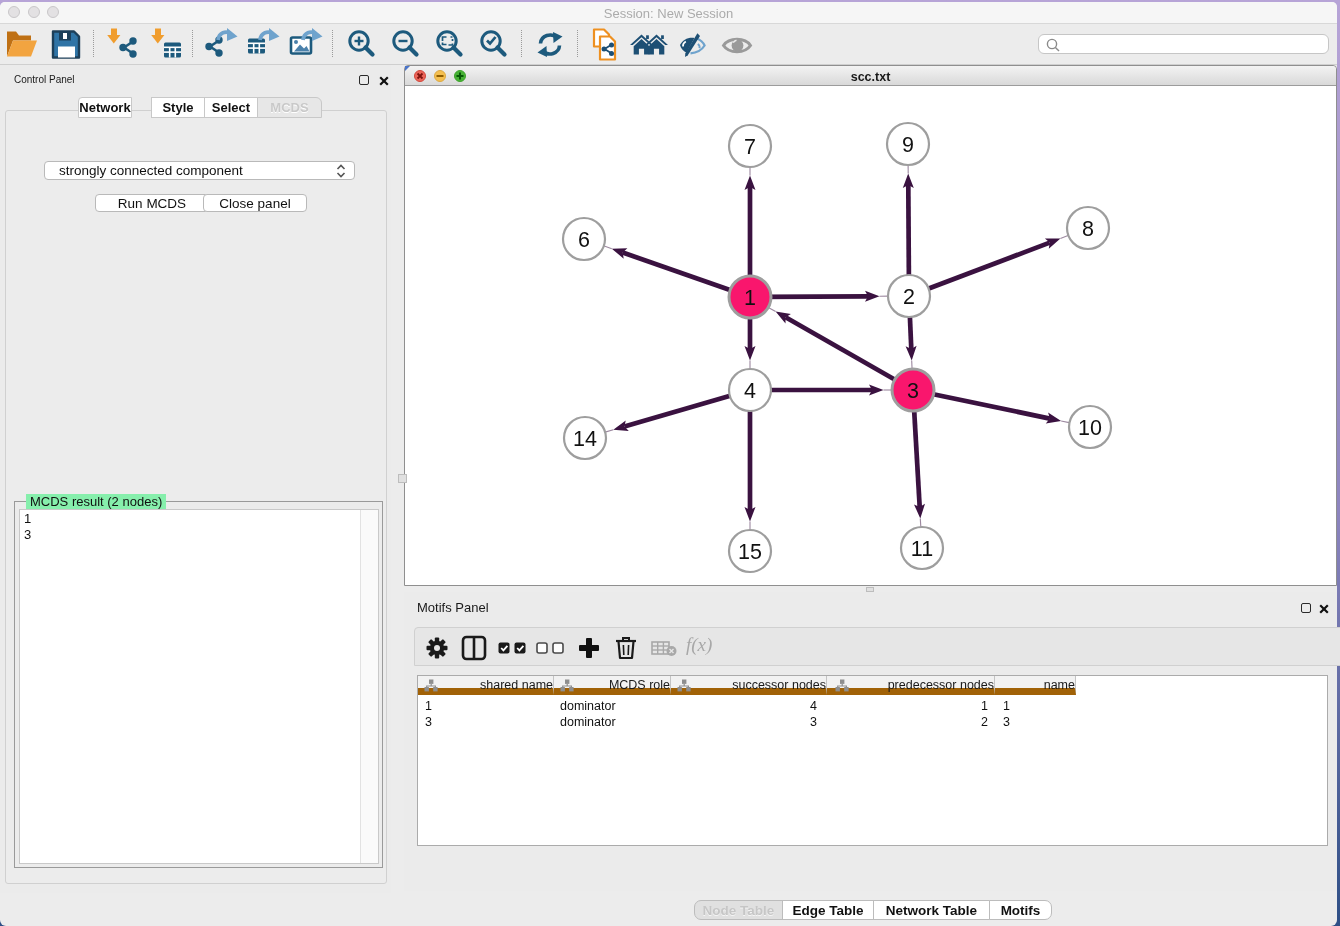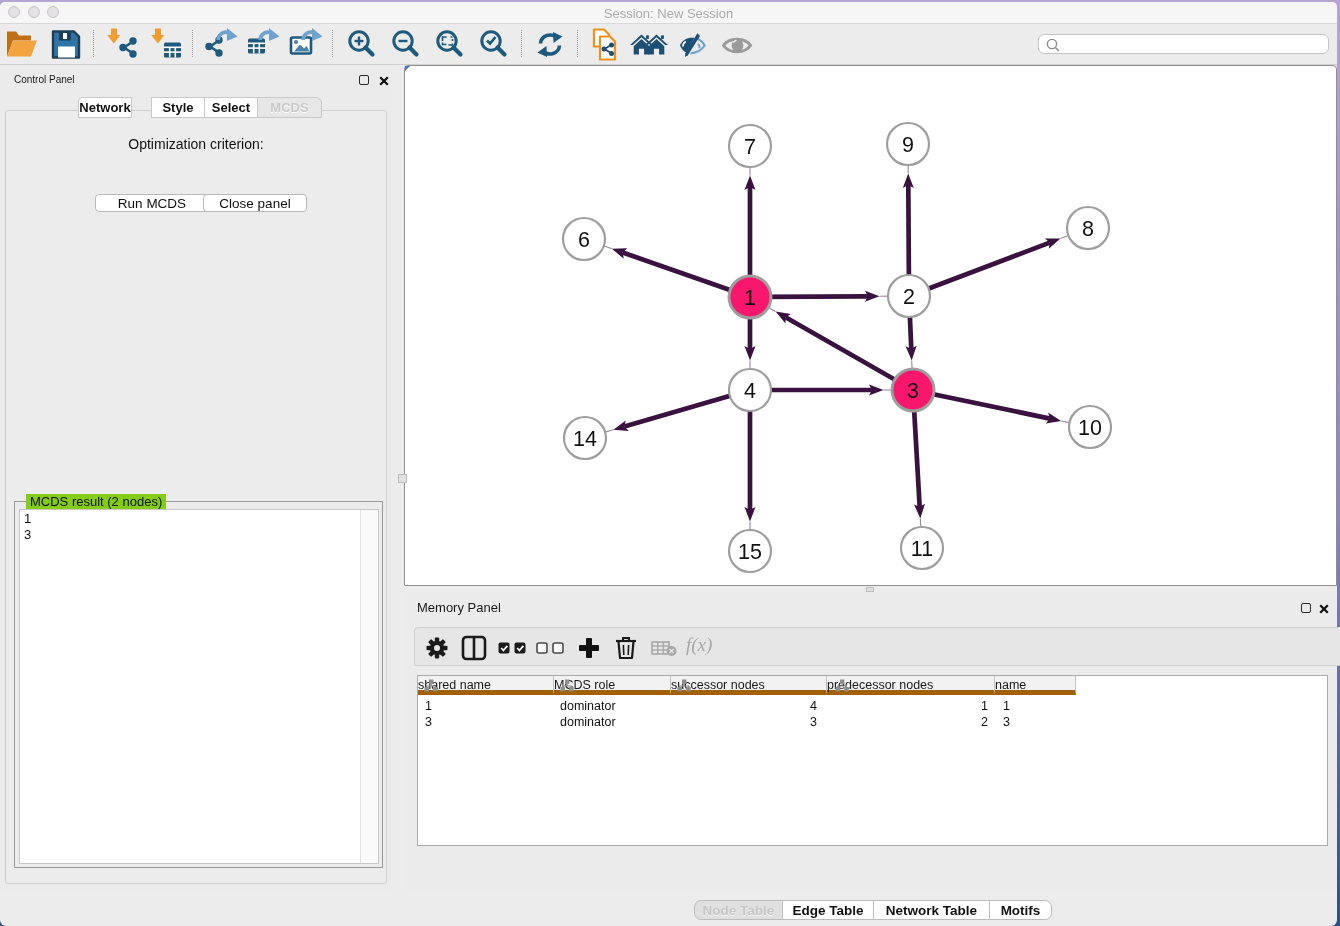--- a/index.html
+++ b/index.html
@@ -11,32 +11,32 @@
   #title-text { position:absolute; top:4px; left:0; width:100%; text-align:center; font-size:13px; color:#ababab; }
   #toolbar { position:absolute; left:0; top:22px; width:1337px; height:41px; background:#ececec; border-bottom:1px solid #cfcfcf; }
   .tsep { position:absolute; top:6px; height:27px; width:0; border-left:1px dotted #9a9a9a; }
   #searchbox { position:absolute; left:1038px; top:10px; width:291px; height:20px; background:#fff; border:1px solid #c6c6c6; border-radius:6px; }
   #cpanel { position:absolute; left:0; top:63px; width:391px; height:828px; background:#ebebeb; }
   #cp-title { position:absolute; left:14px; top:9px; font-size:10px; color:#1a1a1a; }
   .cptab { position:absolute; height:21px; background:#fff; border:1px solid #c8c8c8; color:#111; text-align:center; line-height:20px; font-size:13px; font-weight:bold; z-index:3; }
   #cp-content { position:absolute; left:5px; top:45px; width:382px; height:774px; background:#ececec; border:1px solid #d0d0d0; border-radius:3px; z-index:1; }
   .btn { position:absolute; background:#fff; border:1px solid #b9b9b9; border-radius:4px; font-size:13px; color:#111; text-align:center; }
   #groupbox { position:absolute; left:8px; top:390px; width:369px; height:367px; border:1px solid #9a9a9a; }
-  #gb-label { position:absolute; left:11px; top:-8px; background:#84cc16; padding:0 4px; font-size:13px; color:#111; }
+  #gb-label { position:absolute; left:11px; top:-8px; background:#86efac; padding:0 4px; font-size:13px; color:#111; }
   #gb-white { position:absolute; left:4px; top:7px; width:360px; height:355px; background:#fff; border:1px solid #c9c9c9; }
   #netwin { position:absolute; left:404px; top:63px; width:933px; height:521px; border:1px solid #8f8f8f; border-radius:4px 4px 0 0; background:#fff; }
   #net-titlebar { position:absolute; left:0; top:0; width:100%; height:20px; background:linear-gradient(#f3f3f3,#d9d9d9); border-bottom:1px solid #9c9c9c; border-radius:4px 4px 0 0; }
   .mac { position:absolute; top:4px; width:12px; height:12px; border-radius:50%; }
   #net-title { position:absolute; top:4px; width:100%; text-align:center; font-size:12.5px; font-weight:bold; color:#1a1a1a; }
   #canvas { position:absolute; left:0; top:20px; width:931px; height:499px; background:#fff; }
   #tpanel { position:absolute; left:404px; top:590px; width:933px; height:299px; background:#ebebeb; }
   #tp-title { position:absolute; left:13px; top:8px; font-size:13px; color:#1a1a1a; }
   #tp-toolbar { position:absolute; left:10px; top:35px; width:1052px; height:39px; background:#e6e6e6; border:1px solid #d0d0d0; border-radius:4px 4px 0 0; }
   #tbl { position:absolute; left:13px; top:83px; width:911px; height:171px; background:#fff; border:1px solid #ababab; }
-  .th { position:absolute; top:0; height:19px; background:#f2f2f2; border-right:1px solid #c4c4c4; border-bottom:5px solid #a16207; text-align:left; line-height:18px; color:#1a1a1a; font-size:12.5px; }
+  .th { position:absolute; top:0; height:19px; background:#f2f2f2; border-right:1px solid #c4c4c4; border-bottom:7px solid #a16207; text-align:right; line-height:18px; color:#1a1a1a; font-size:12.5px; }
   .td { position:absolute; font-size:12.5px; color:#111; height:16px; line-height:16px; }
   .btab { position:absolute; top:273px; height:20px; border:1px solid #bcbcbc; background:#fff; color:#111; text-align:center; line-height:19px; font-size:13.5px; font-weight:bold; z-index:2;margin-top:35px; }
   #statusbar { position:absolute; left:0; top:889px; width:1337px; height:35px; background:#ebebeb; border-top:1px solid #cfcfcf; }
   #membtn { position:absolute; left:1255px; top:6px; width:73px; height:23px; background:#f6f6f6; border:1px solid #adadad; font-size:12.5px; color:#111; }
   #listbtn { position:absolute; left:10px; top:8px; width:28px; height:19px; background:#fdfdfd; border:1px solid #b5b5b5; }
   .floatbtn { position:absolute; width:10px; height:10px; border:1.5px solid #2a2a2a; border-radius:2px; background:transparent; }
 </style>
 </head>
 <body>
 <div id="win">
@@ -180,33 +180,54 @@
     <div id="cp-title">Control Panel</div>
     <div class="floatbtn" style="left:359px;top:10px;"></div>
     <svg width="10" height="10" style="position:absolute;left:379px;top:11px;">
         <path d="M1.2,1.2 L8.8,8.8 M8.8,1.2 L1.2,8.8" stroke="#111" stroke-width="2.2"></path>
       </svg>
     <div class="cptab" style="left:78px;top:32px;width:54px;border-radius:4px 0 0 0;">Network</div>
     <div class="cptab" style="left:151px;top:32px;width:54px;">Style</div>
     <div class="cptab" style="left:204px;top:32px;width:54px;">Select</div>
     <div class="cptab" style="left:257px;top:32px;width:65px;background:#e7e7e7;color:#c9c9c9;border-radius:0 6px 0 0;text-shadow:0 1px 0 #fff;">MCDS</div>
     <div id="cp-content">
-      <div style="position:absolute;left:0;top:25px;width:100%;text-align:center;font-size:14px;color:#111;">Optimization criterion:</div>
+      <div class="btn" id="dropdown" style="left:38px;top:50px;width:311px;height:19px;text-align:left;">
+        <span style="margin-left:14px;line-height:18px;font-size:13.5px;">strongly connected component</span>
+        <svg width="10" height="14" style="position:absolute;right:8px;top:2px;">
+            <path d="M1.5,5 L5,1.5 L8.5,5" fill="none" stroke="#555" stroke-width="1.6"></path>
+            <path d="M1.5,9 L5,12.5 L8.5,9" fill="none" stroke="#555" stroke-width="1.6"></path>
+          </svg>
+      </div>
       <div class="btn" style="left:89px;top:83px;width:114px;height:18px;line-height:17px;font-size:13.5px;">Run MCDS</div>
       <div class="btn" style="left:197px;top:83px;width:104px;height:18px;line-height:17px;font-size:13.5px;">Close panel</div>
       <div id="groupbox">
         <div id="gb-label">MCDS result (2 nodes)</div>
         <div id="gb-white">
           <div style="position:absolute;left:4px;top:1px;font-size:13px;color:#111;line-height:16px;">1<br>3</div>
           <div style="position:absolute;right:0;top:0;width:18px;height:100%;background:#fafafa;border-left:1px solid #e2e2e2;"></div>
         </div>
       </div>
     </div>
   </div>
   <div id="netwin">
+    <div id="net-titlebar">
+      <div class="mac" style="left:9px;background:#ec6559;border:1px solid #d0473c;"></div>
+      <svg width="12" height="12" style="position:absolute;left:9px;top:4px;z-index:2;">
+          <path d="M3.5,3.5 L8.5,8.5 M8.5,3.5 L3.5,8.5" stroke="#7e120d" stroke-width="1.8"></path>
+        </svg>
+      <div class="mac" style="left:29px;background:#f5bf4f;border:1px solid #dba943;"></div>
+      <svg width="12" height="12" style="position:absolute;left:29px;top:4px;z-index:2;">
+          <line x1="2.5" y1="6" x2="9.5" y2="6" stroke="#8e5d00" stroke-width="2"></line>
+        </svg>
+      <div class="mac" style="left:49px;background:#47b235;border:1px solid #3da32c;"></div>
+      <svg width="12" height="12" style="position:absolute;left:49px;top:4px;z-index:2;">
+          <path d="M2.5,6 L9.5,6 M6,2.5 L6,9.5" stroke="#055905" stroke-width="2"></path>
+        </svg>
+      <div id="net-title">scc.txt</div>
+    </div>
     <svg width="5" height="5" style="position:absolute;left:0;top:0;z-index:4;">
         <polygon points="0,0 5,0 0,5" fill="#4a74c9"></polygon>
       </svg>
     <div id="canvas"><svg width="931" height="499">
           <line x1="345.0" y1="211.0" x2="345.0" y2="101.0" stroke="#3a1240" stroke-width="4.7"></line>
           <polygon points="345.0,89.5 350.5,104.0 345.0,101.0 339.5,104.0" fill="#3a1240"></polygon>
           <line x1="345.0" y1="89.5" x2="345.0" y2="80.0" stroke="#3a1240" stroke-width="1.1" opacity="0.5"></line>
           <line x1="345.0" y1="211.0" x2="217.7" y2="166.5" stroke="#3a1240" stroke-width="4.7"></line>
           <polygon points="206.8,162.7 222.4,162.3 217.7,166.5 218.7,172.7" fill="#3a1240"></polygon>
           <line x1="206.8" y1="162.7" x2="197.9" y2="159.6" stroke="#3a1240" stroke-width="1.1" opacity="0.5"></line>
@@ -265,21 +286,21 @@
           <text x="685" y="348.5" font-size="21.5" fill="#111" text-anchor="middle" font-family="Liberation Sans, sans-serif">10</text>
           <circle cx="345" cy="465" r="21.0" fill="#ffffff" stroke="#9e9e9e" stroke-width="2.2"></circle>
           <text x="345" y="472.5" font-size="21.5" fill="#111" text-anchor="middle" font-family="Liberation Sans, sans-serif">15</text>
           <circle cx="517" cy="462" r="21.0" fill="#ffffff" stroke="#9e9e9e" stroke-width="2.2"></circle>
           <text x="517" y="469.5" font-size="21.5" fill="#111" text-anchor="middle" font-family="Liberation Sans, sans-serif">11</text>
         </svg></div>
   </div>
   <div style="position:absolute;left:398px;top:472px;width:9px;height:9px;background:#e0e0e0;border:1px solid #bdbdbd;z-index:5;"></div>
   <div style="position:absolute;left:866px;top:585px;width:8px;height:5px;background:#e0e0e0;border:1px solid #bdbdbd;z-index:5;"></div>
   <div id="tpanel">
-    <div id="tp-title">Memory Panel</div>
+    <div id="tp-title">Motifs Panel</div>
     <div class="floatbtn" style="left:897px;top:11px;"></div>
     <svg width="10" height="10" style="position:absolute;left:915px;top:12px;">
         <path d="M1.2,1.2 L8.8,8.8 M8.8,1.2 L1.2,8.8" stroke="#111" stroke-width="2.2"></path>
       </svg>
     <div id="tp-toolbar">
       <svg width="320" height="39" style="position:absolute;left:0;top:0;">
           <g transform="translate(22,20)">
             <rect x="-2.2" y="-10.5" width="4.4" height="5" rx="1" fill="#1a1a1a" transform="rotate(0)"></rect>
             <rect x="-2.2" y="-10.5" width="4.4" height="5" rx="1" fill="#1a1a1a" transform="rotate(45)"></rect>
             <rect x="-2.2" y="-10.5" width="4.4" height="5" rx="1" fill="#1a1a1a" transform="rotate(90)"></rect>

